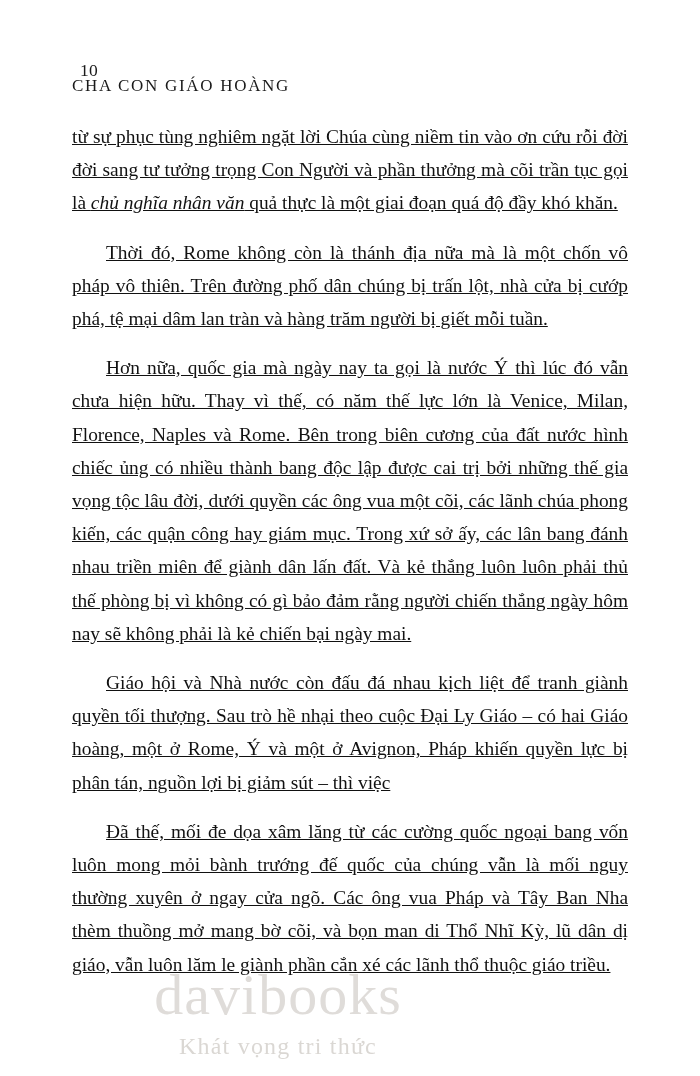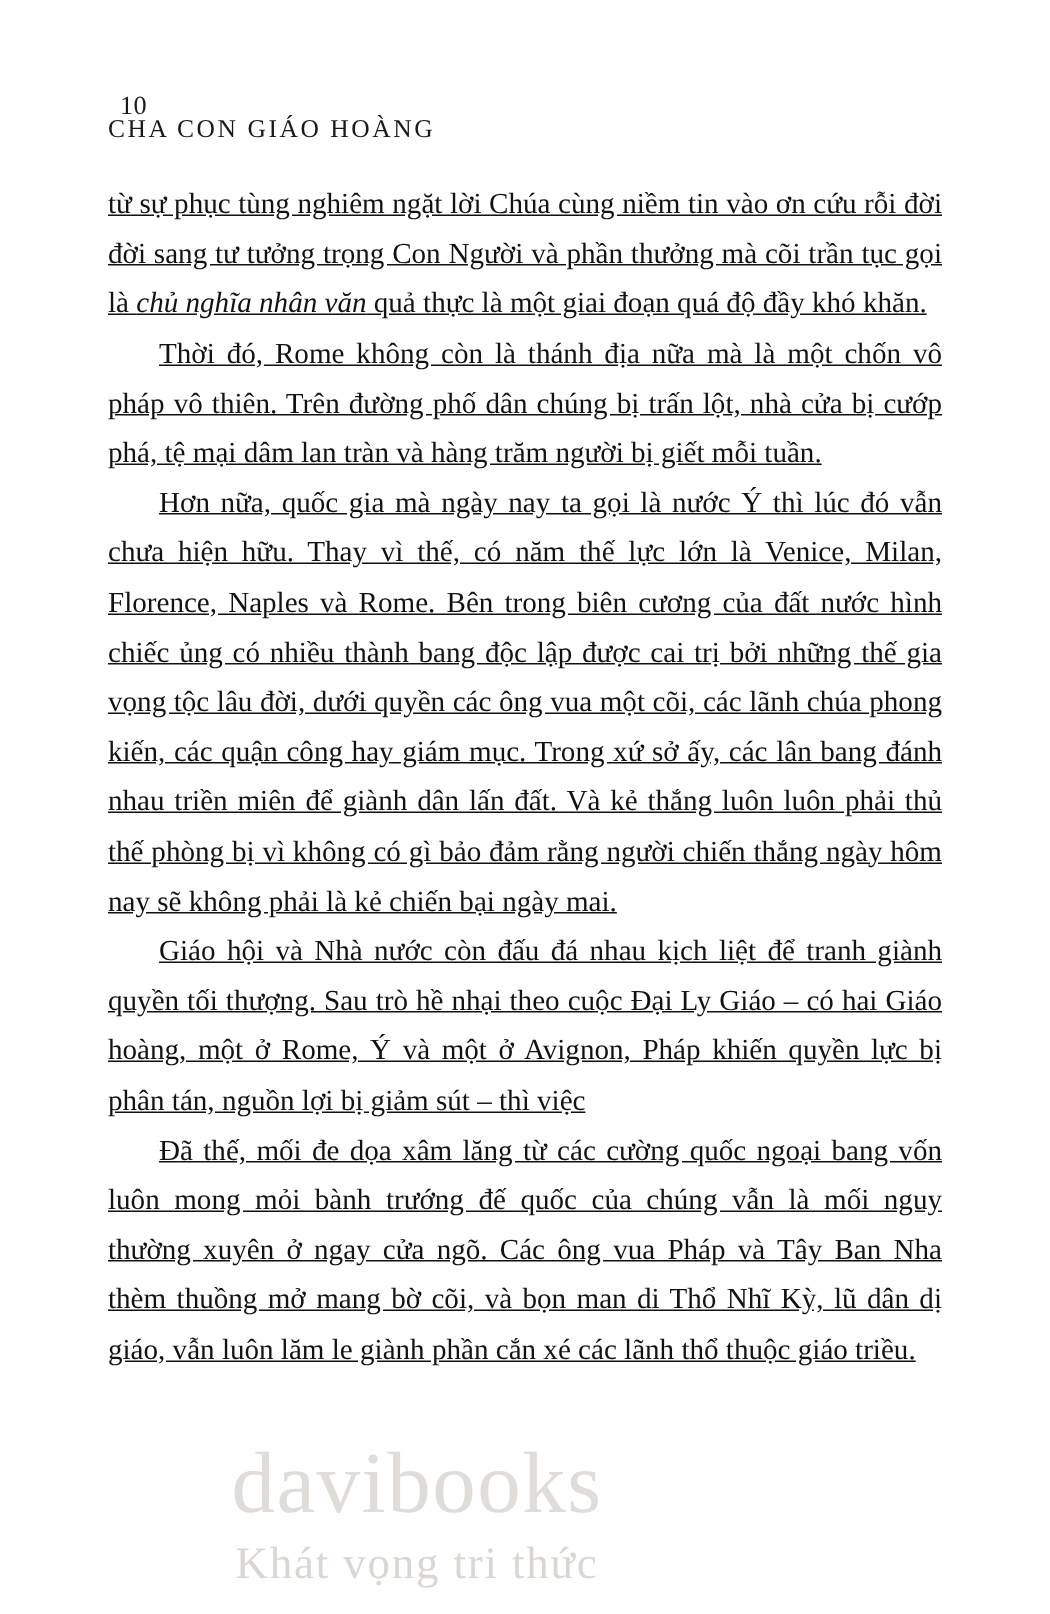--- a/index.html
+++ b/index.html
@@ -59,21 +59,21 @@
   .para {
     margin: 0 0 0 0;
     font-size: 19.4px;
     line-height: 33.2px;
     text-align: justify;
     text-justify: inter-word;
     color: #121212;
     hyphens: none;
   }
   .para + .para {
-    margin-top: 0px;
+    margin-top: 16px;
   }
   .para.indent {
     text-indent: 34px;
   }
   .para em {
     font-style: italic;
   }
 
   
   .watermark {
@@ -88,21 +88,21 @@
   }
   .wm-main {
     font-size: 58px;
     letter-spacing: 1px;
     color: rgba(150, 140, 130, 0.30);
     line-height: 1;
     font-family: "Liberation Serif", "DejaVu Serif", serif;
   }
   .wm-sub {
     margin-top: 10px;
-    font-size: 30px;
+    font-size: 24px;
     letter-spacing: 1.2px;
     color: rgba(150, 140, 130, 0.35);
     line-height: 1;
   }
 </style>
 </head>
 <body>
 
 <div class="page">
 

